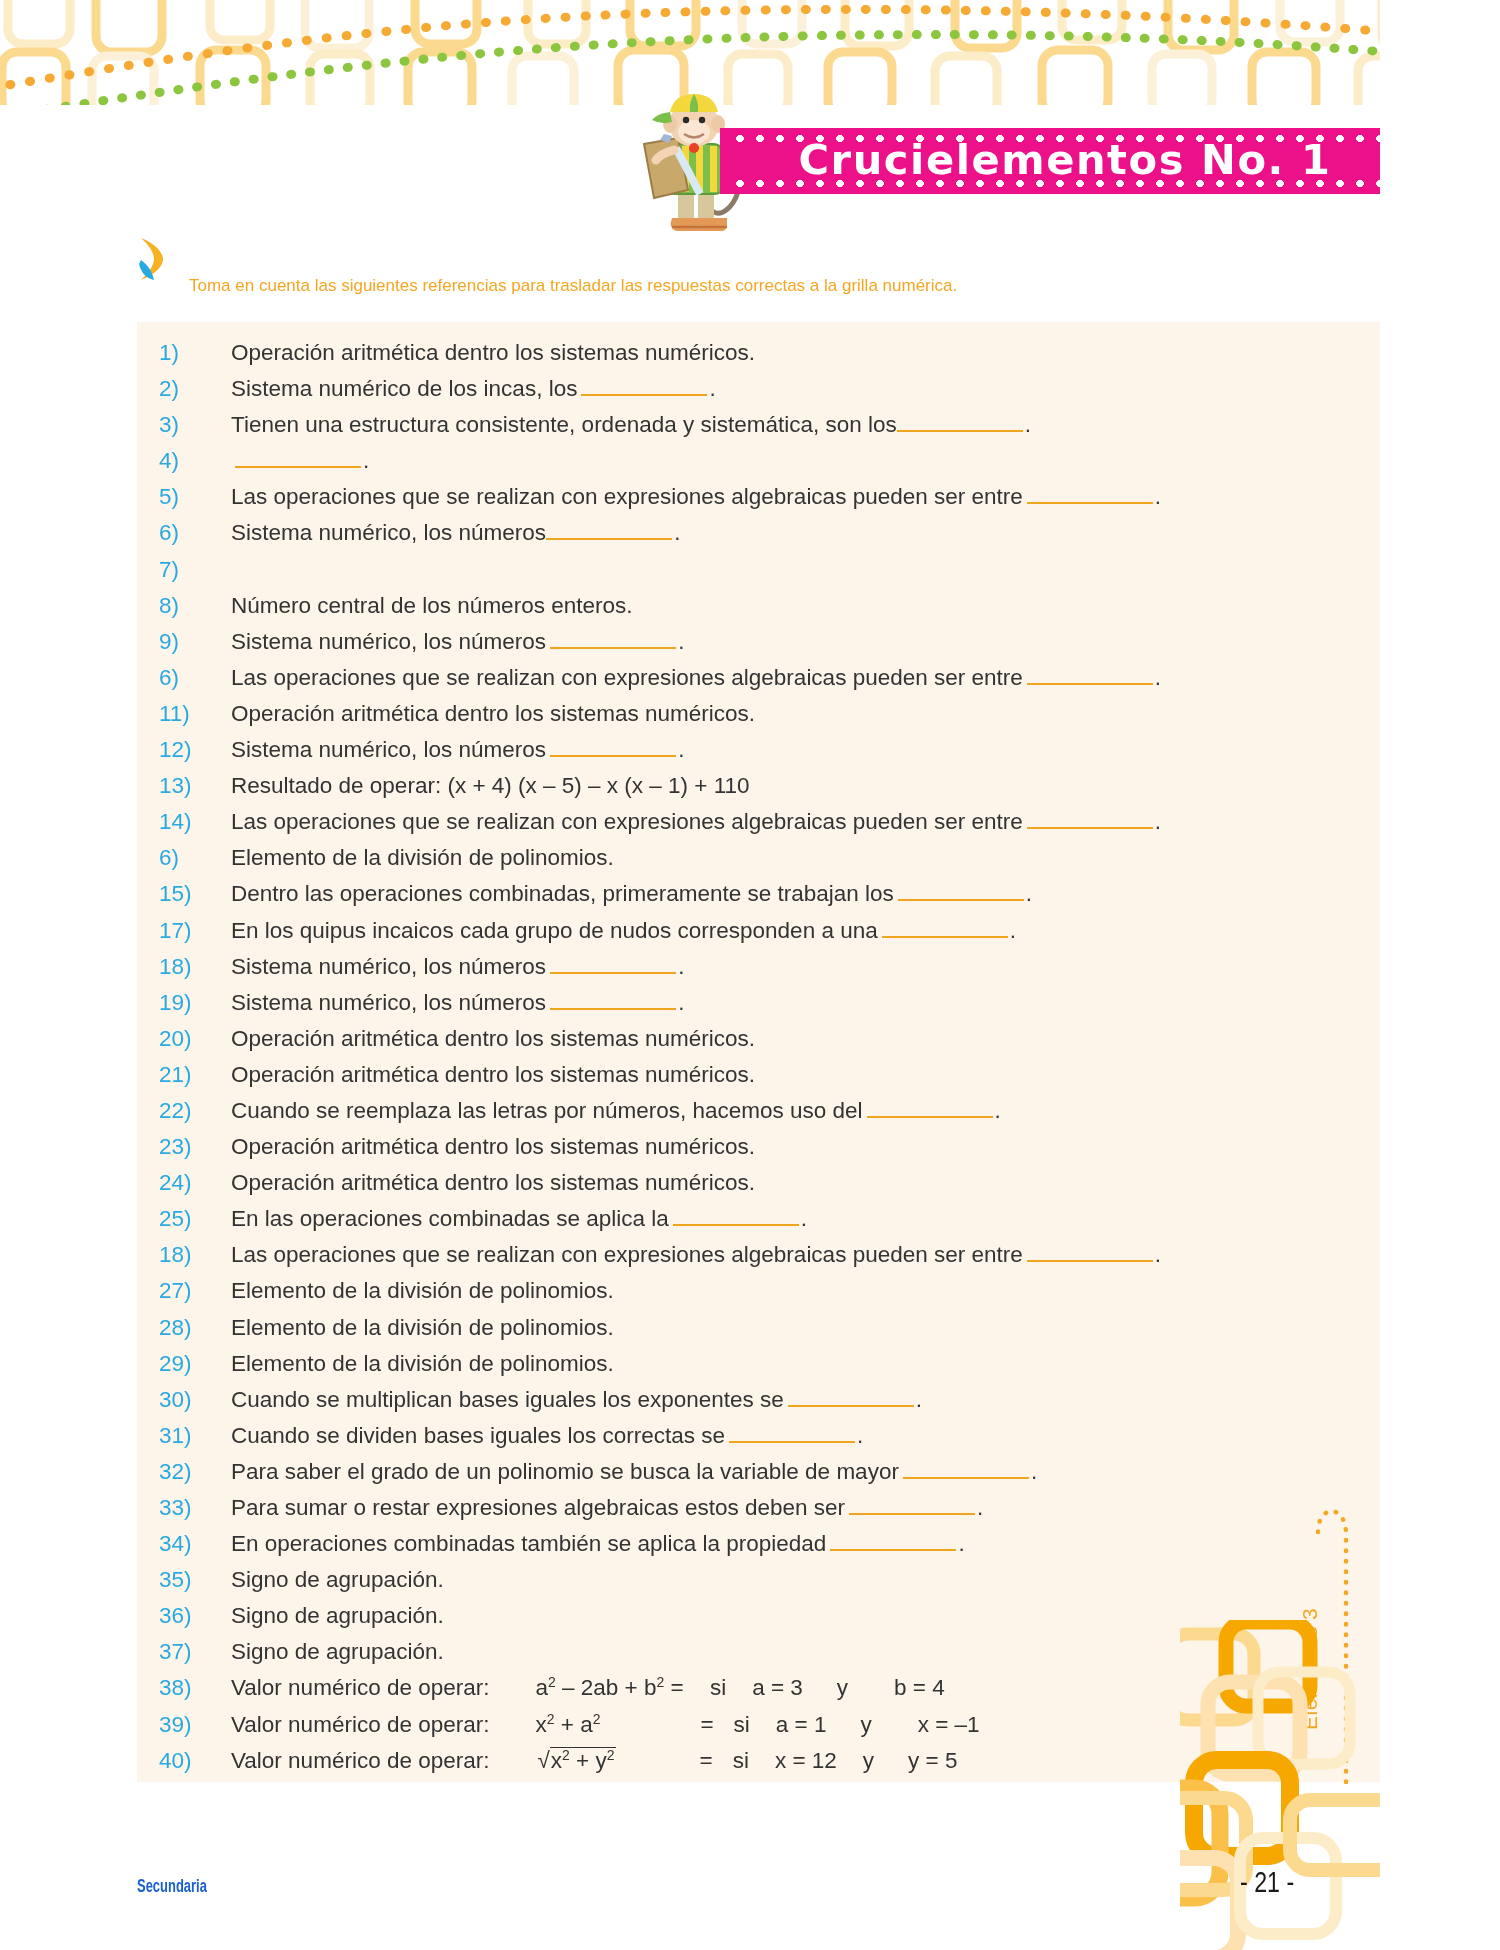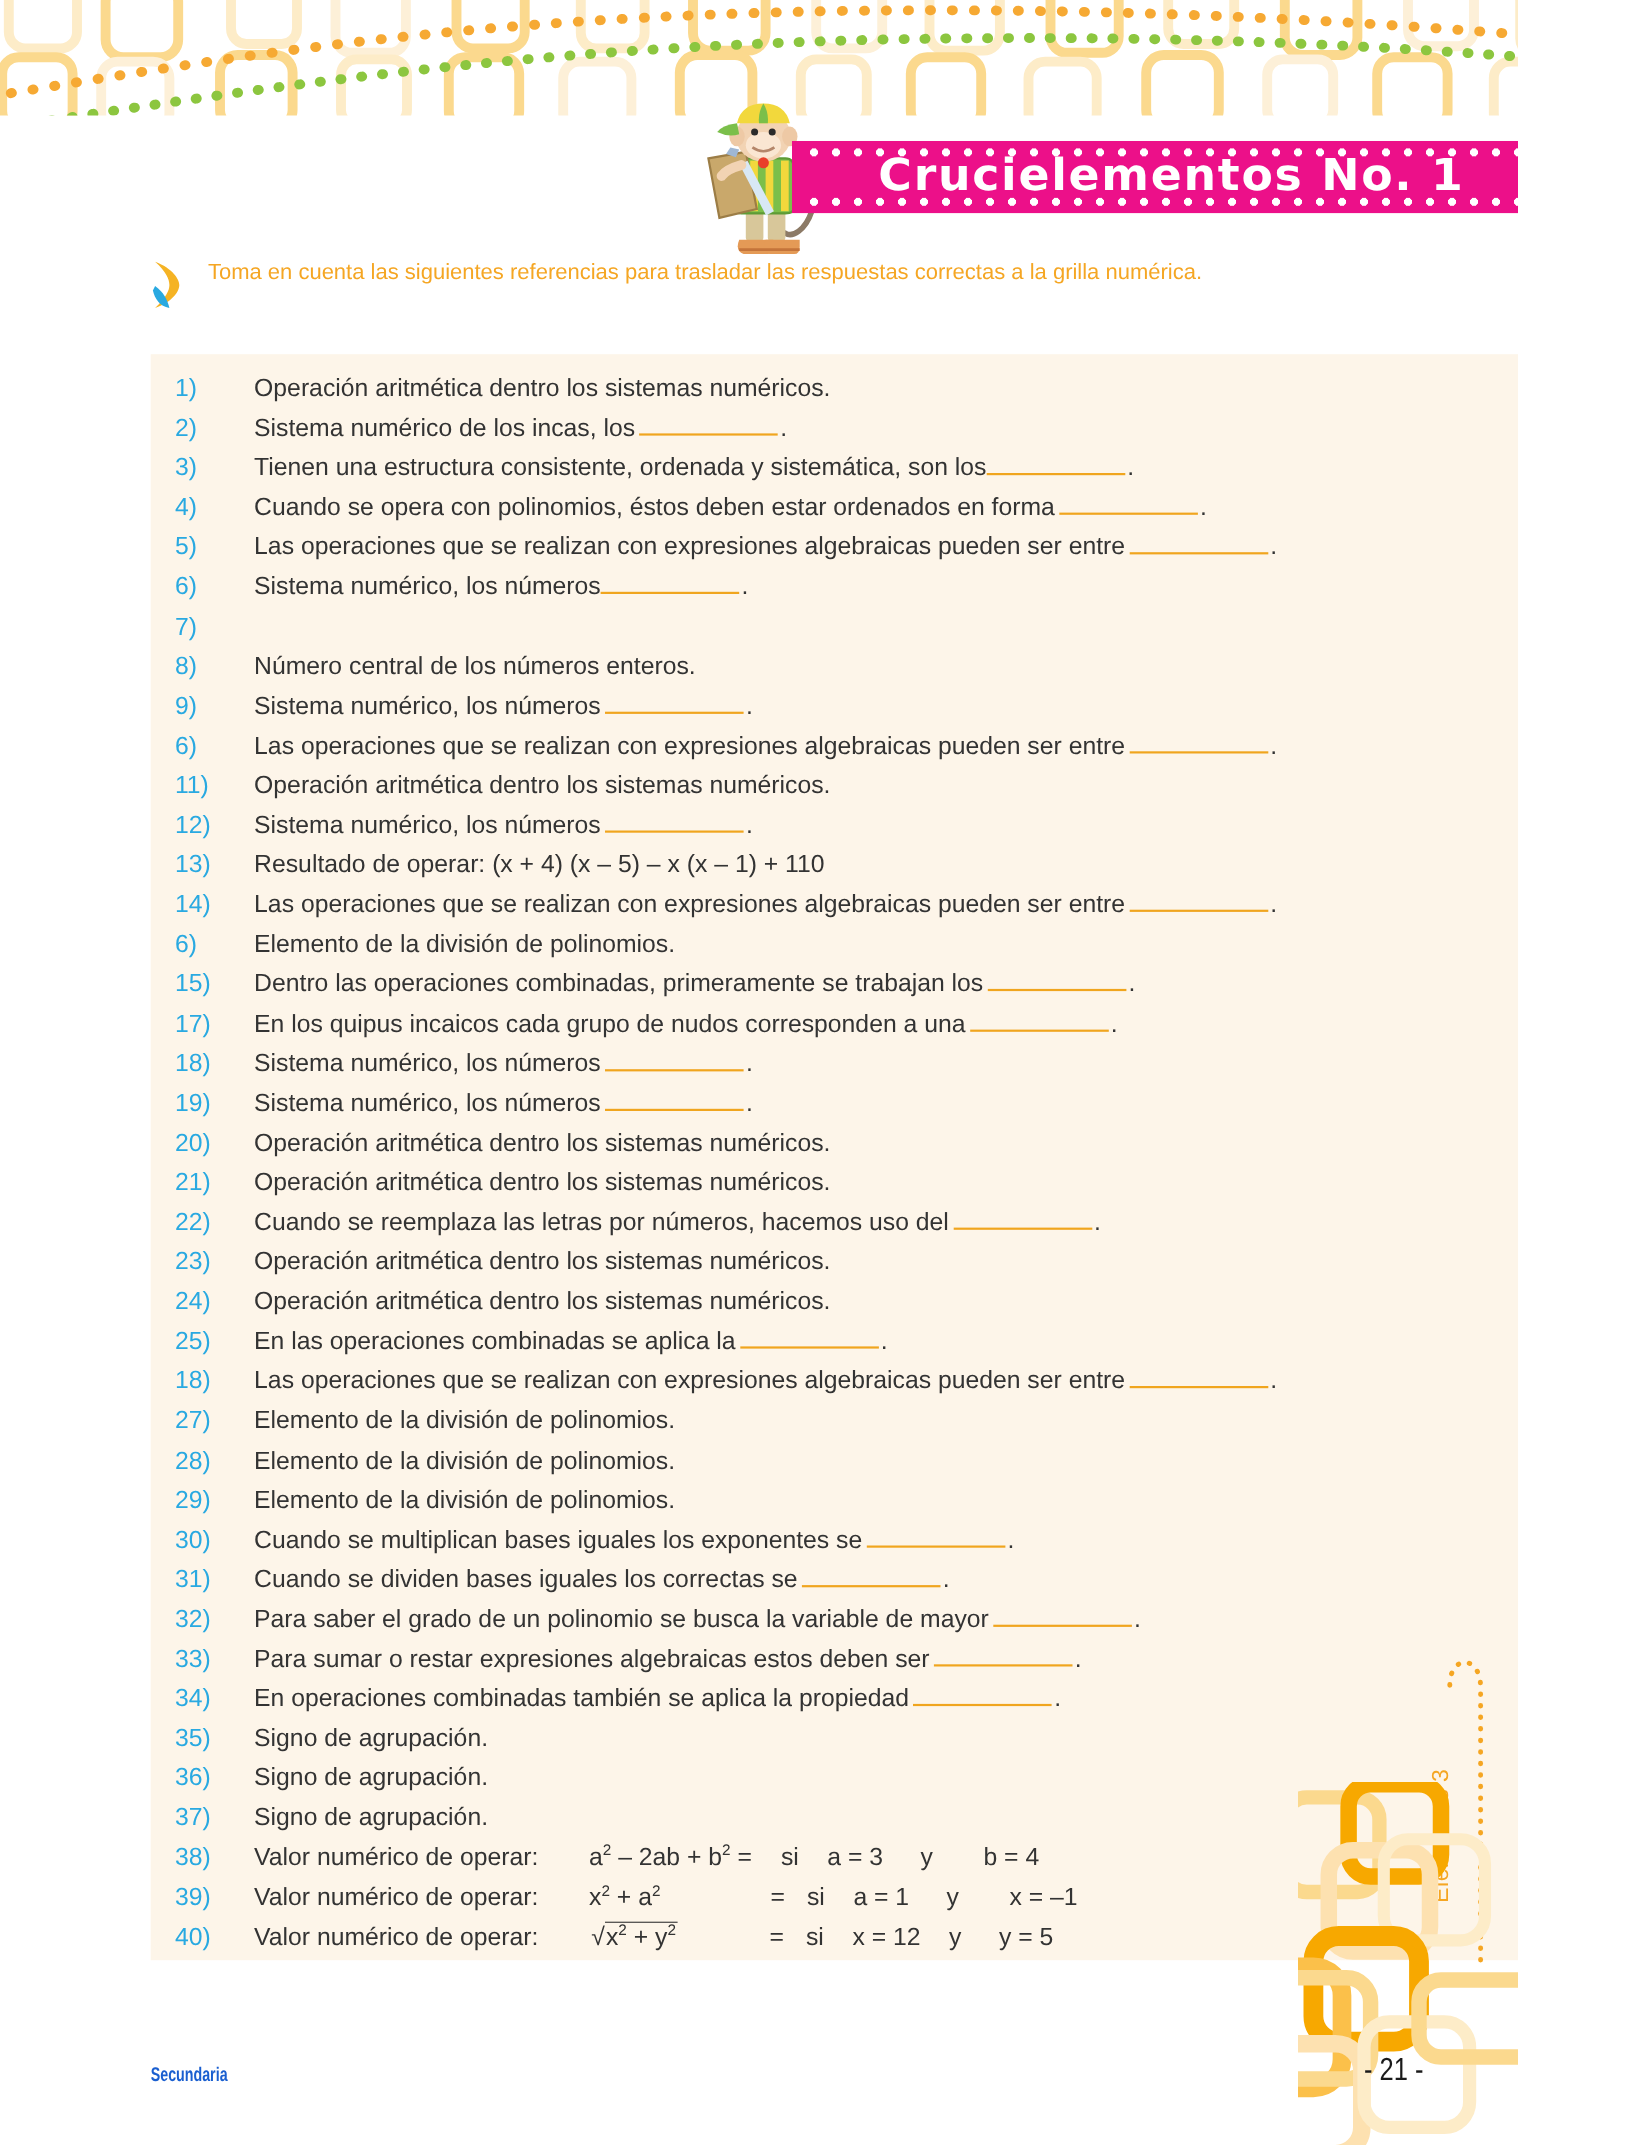--- a/index.html
+++ b/index.html
@@ -49,24 +49,25 @@
   }
 
   
   .mascot { position: absolute; left: 634px; top: 92px; width: 116px; height: 148px; }
 
   
   .intro { position: absolute; left: 133px; top: 232px; width: 1270px; display: flex; gap: 16px; }
   .chev { width: 40px; height: 50px; flex: 0 0 40px; margin-top: 2px; }
   .intro-text {
     color: #f5a623;
-    font-size: 20px;
+    font-size: 17px;
     line-height: 33px;
     font-family: "Liberation Sans", sans-serif;
     max-width: 1200px;
+    margin-top: 37px;
   }
 
   
   .panel {
     position: absolute; left: 137px; top: 322px;
     width: 1260px; height: 1460px;
     background: #fdf5e9;
   }
   .list { padding: 18px 0 0 22px; }
   .row {
@@ -254,21 +255,20 @@
 
       <div class="row">
           <span class="num">3)</span>
           <span class="txt">Tienen una estructura consistente, ordenada y sistemática, son los</span>
           <span class="blank tight"></span>
           <span class="txt">.</span>
         </div>
 
       <div class="row">
           <span class="num">4)</span>
-          <span class="txt">Cuando se opera con polinomios, éstos deben estar ordenados en forma</span>
           <span class="blank"></span>
           <span class="txt">.</span>
         </div>
 
       <div class="row">
           <span class="num">5)</span>
           <span class="txt">Las operaciones que se realizan con expresiones algebraicas pueden ser entre</span>
           <span class="blank"></span>
           <span class="txt">.</span>
         </div>

